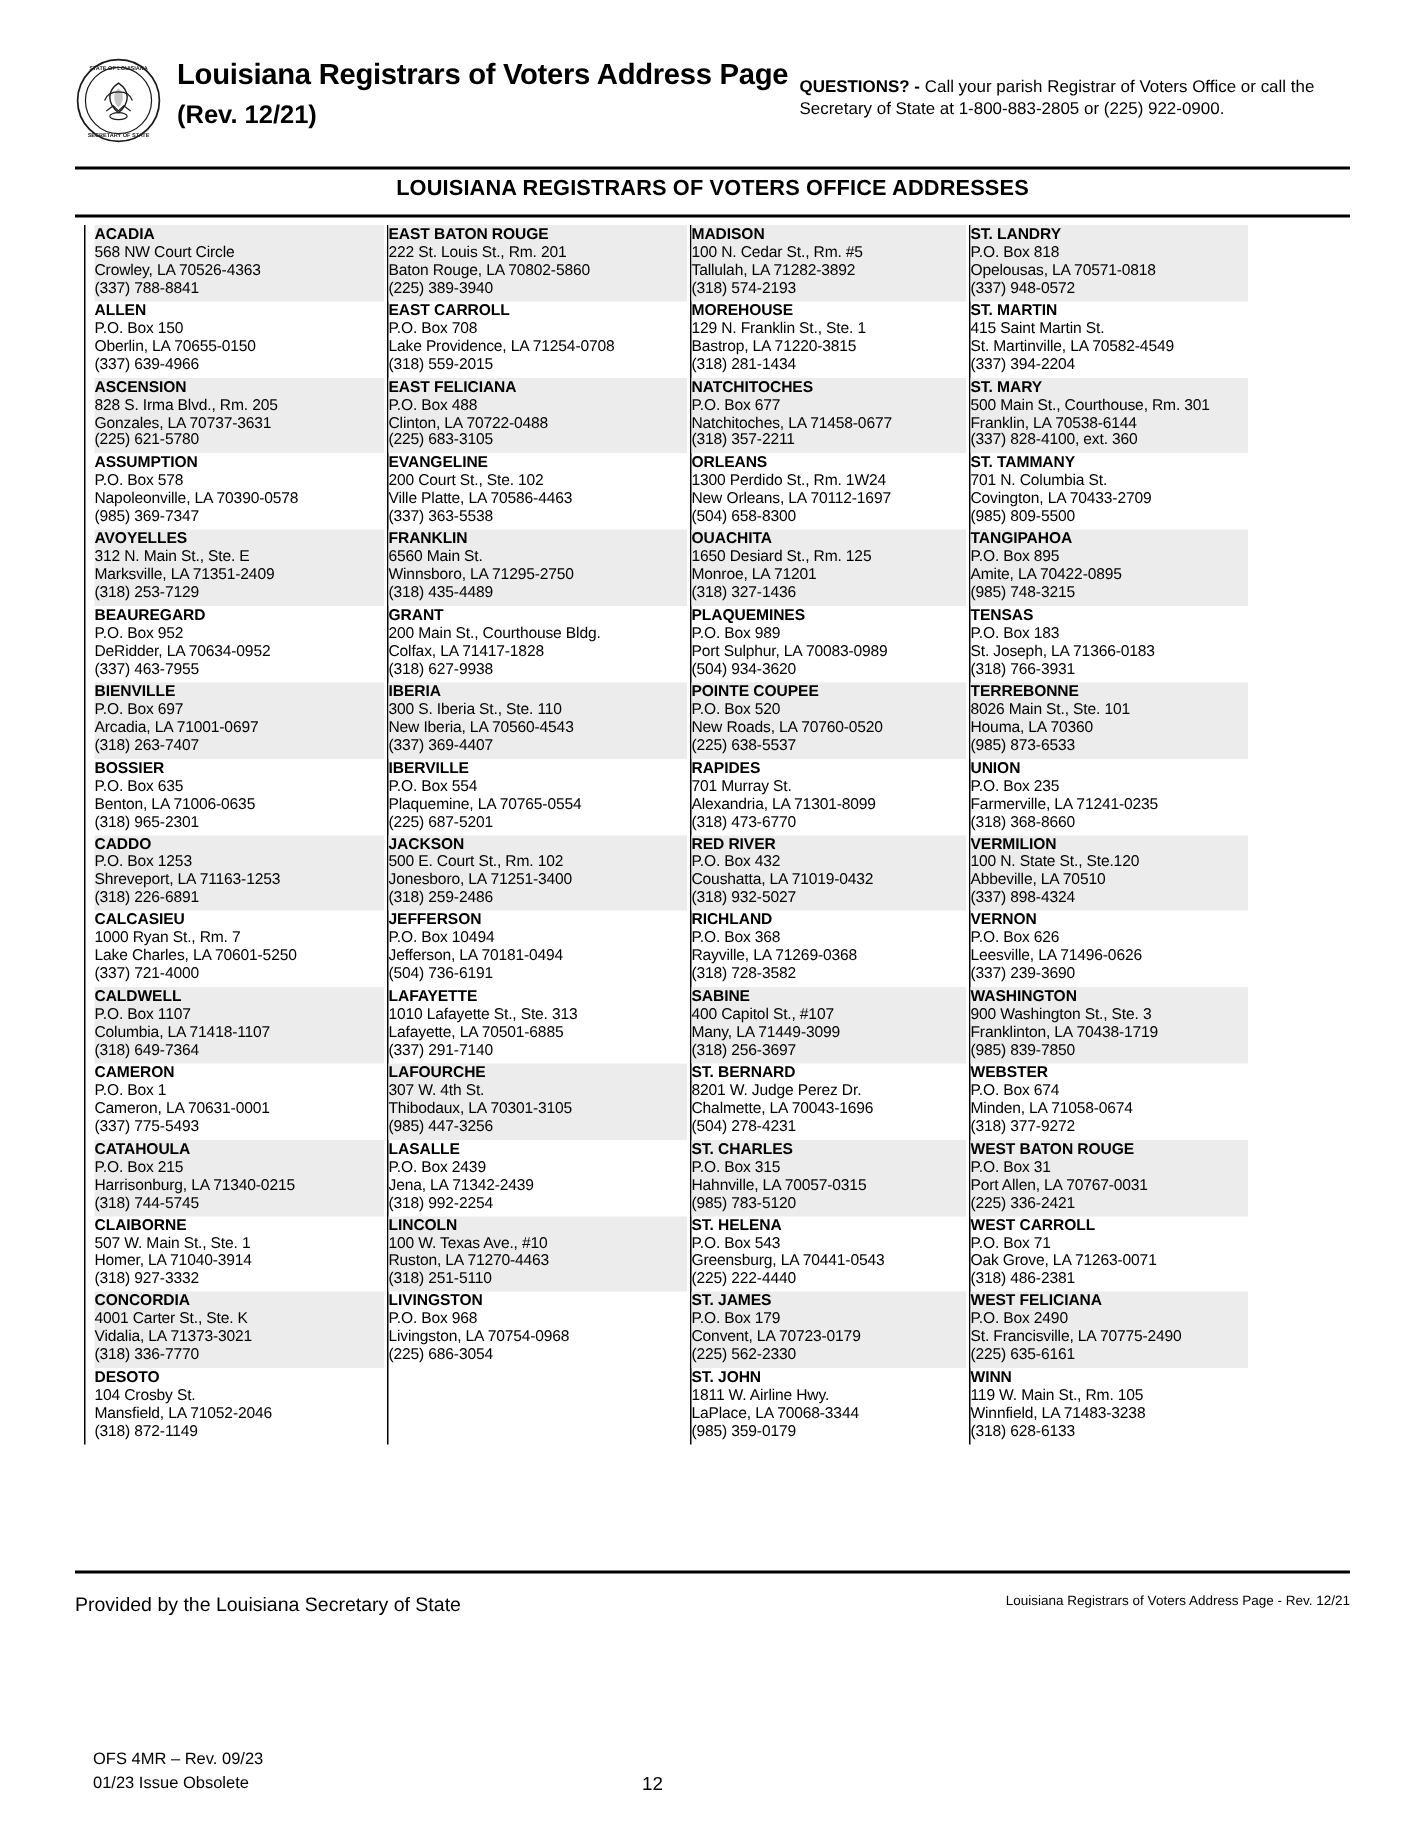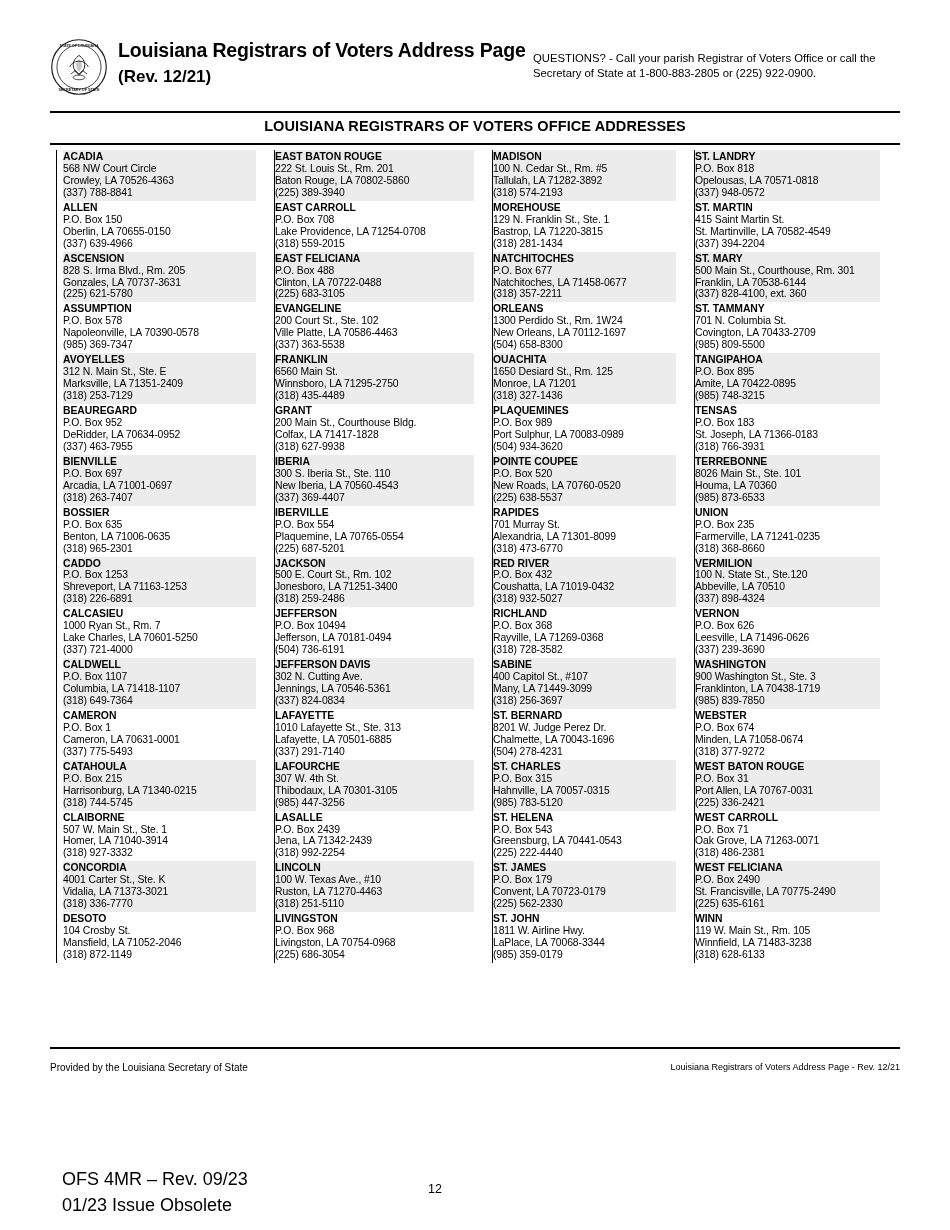--- a/index.html
+++ b/index.html
@@ -57,21 +57,21 @@
   }
   .questions {
     position: absolute;
     left: 483px;
     top: 17px;
     width: 370px;
     font-size: 11.3px;
     line-height: 1.32;
   }
   .questions .q-lead {
-    font-weight: normal;
+    font-weight: bold;
   }
 
   
   .rule-top {
     position: absolute;
     left: 50px;
     top: 111px;
     width: 850px;
     height: 2px;
     background: #000;
@@ -104,21 +104,21 @@
     letter-spacing: 0.1px;
   }
 
   
   .table-wrap {
     position: absolute;
     left: 56px;
     top: 150px;
     width: 838px;
     display: flex;
-    gap: 16px;
+    gap: 0px;
   }
   .col {
     width: 190px;
     position: relative;
   }
   .col-1 { width: 193px; }
   .col-2 { width: 199px; }
   .col-3 { width: 183px; }
   .col-4 { width: 185px; }
 
@@ -146,33 +146,33 @@
     font-size: 10.4px;
     letter-spacing: -0.1px;
     white-space: nowrap;
   }
 
   
   .footer-left {
     position: absolute;
     left: 50px;
     top: 1062px;
-    font-size: 10px;
+    font-size: 13px;
   }
   .footer-right {
     position: absolute;
     right: 50px;
     top: 1062px;
     font-size: 9px;
   }
   .form-id {
     position: absolute;
     left: 62px;
     top: 1166px;
-    font-size: 18px;
+    font-size: 11px;
     line-height: 1.45;
   }
   .page-number {
     position: absolute;
     left: 428px;
     top: 1166px;
     font-size: 12.5px;
     margin-top: 16px;
   }
 </style>
@@ -366,26 +366,20 @@
           <div class="addr">500 E. Court St., Rm. 102</div>
           <div class="addr">Jonesboro, LA 71251-3400</div>
           <div class="addr">(318) 259-2486</div>
         </div>
         <div class="entry">
           <div class="parish">JEFFERSON</div>
           <div class="addr">P.O. Box 10494</div>
           <div class="addr">Jefferson, LA 70181-0494</div>
           <div class="addr">(504) 736-6191</div>
         </div>
-        <div class="entry shaded">
-          <div class="parish">JEFFERSON DAVIS</div>
-          <div class="addr">302 N. Cutting Ave.</div>
-          <div class="addr">Jennings, LA 70546-5361</div>
-          <div class="addr">(337) 824-0834</div>
-        </div>
         <div class="entry">
           <div class="parish">LAFAYETTE</div>
           <div class="addr">1010 Lafayette St., Ste. 313</div>
           <div class="addr">Lafayette, LA 70501-6885</div>
           <div class="addr">(337) 291-7140</div>
         </div>
         <div class="entry shaded">
           <div class="parish">LAFOURCHE</div>
           <div class="addr">307 W. 4th St.</div>
           <div class="addr">Thibodaux, LA 70301-3105</div>

